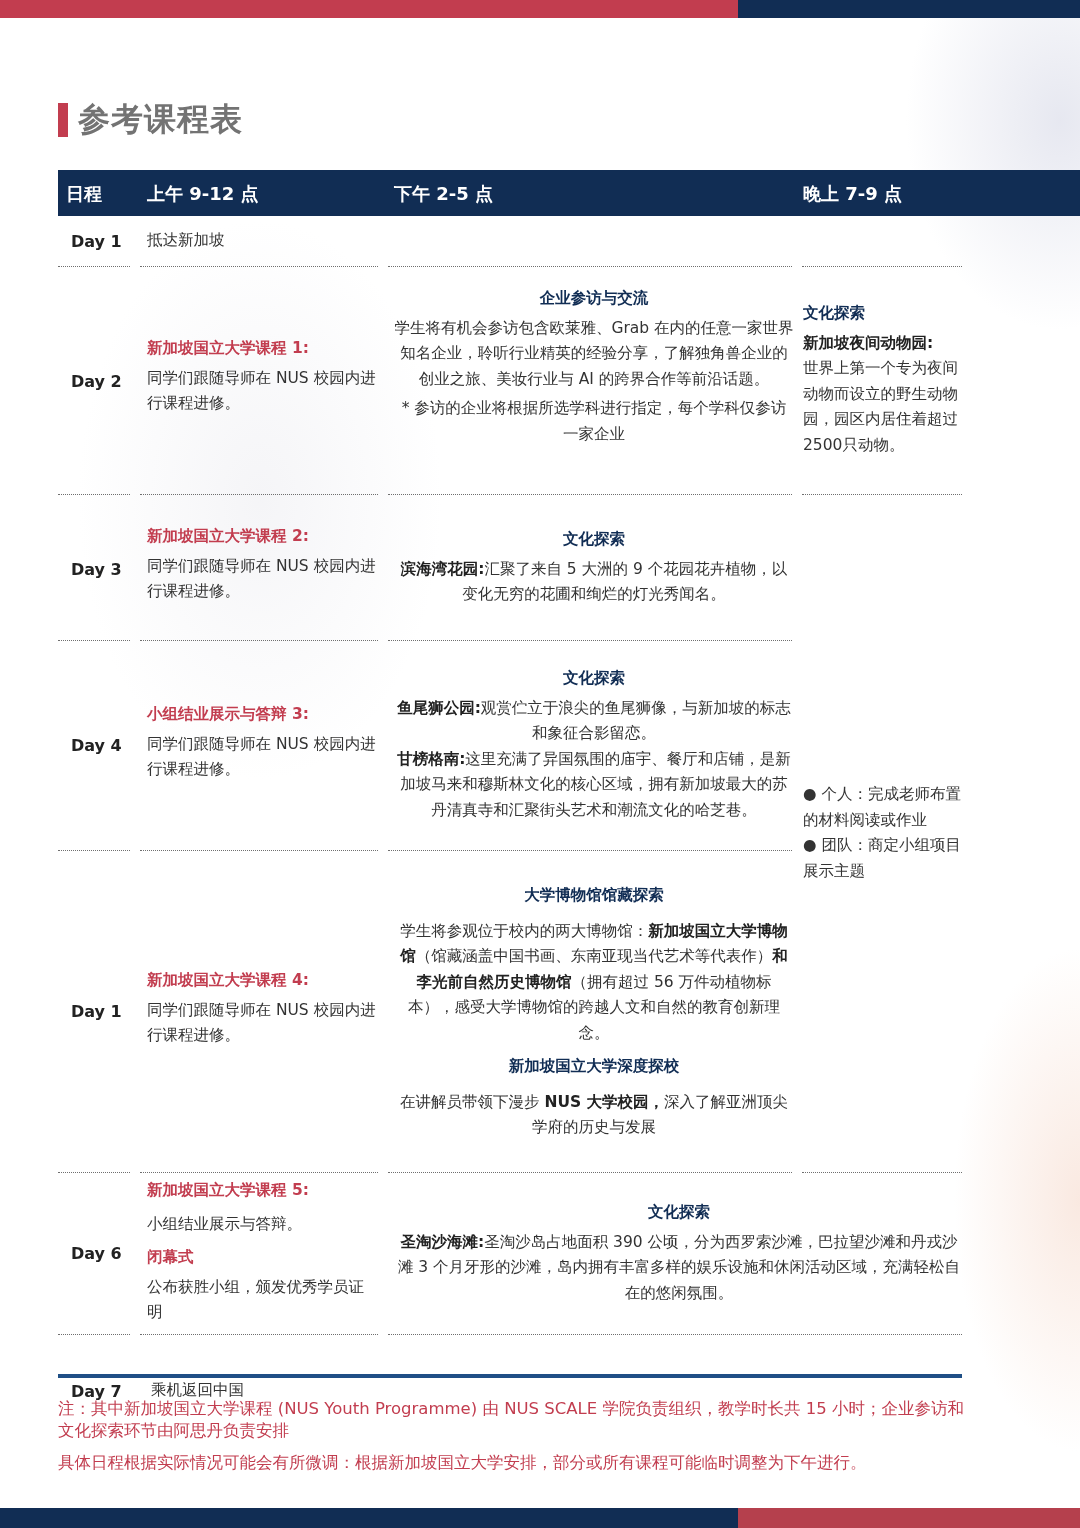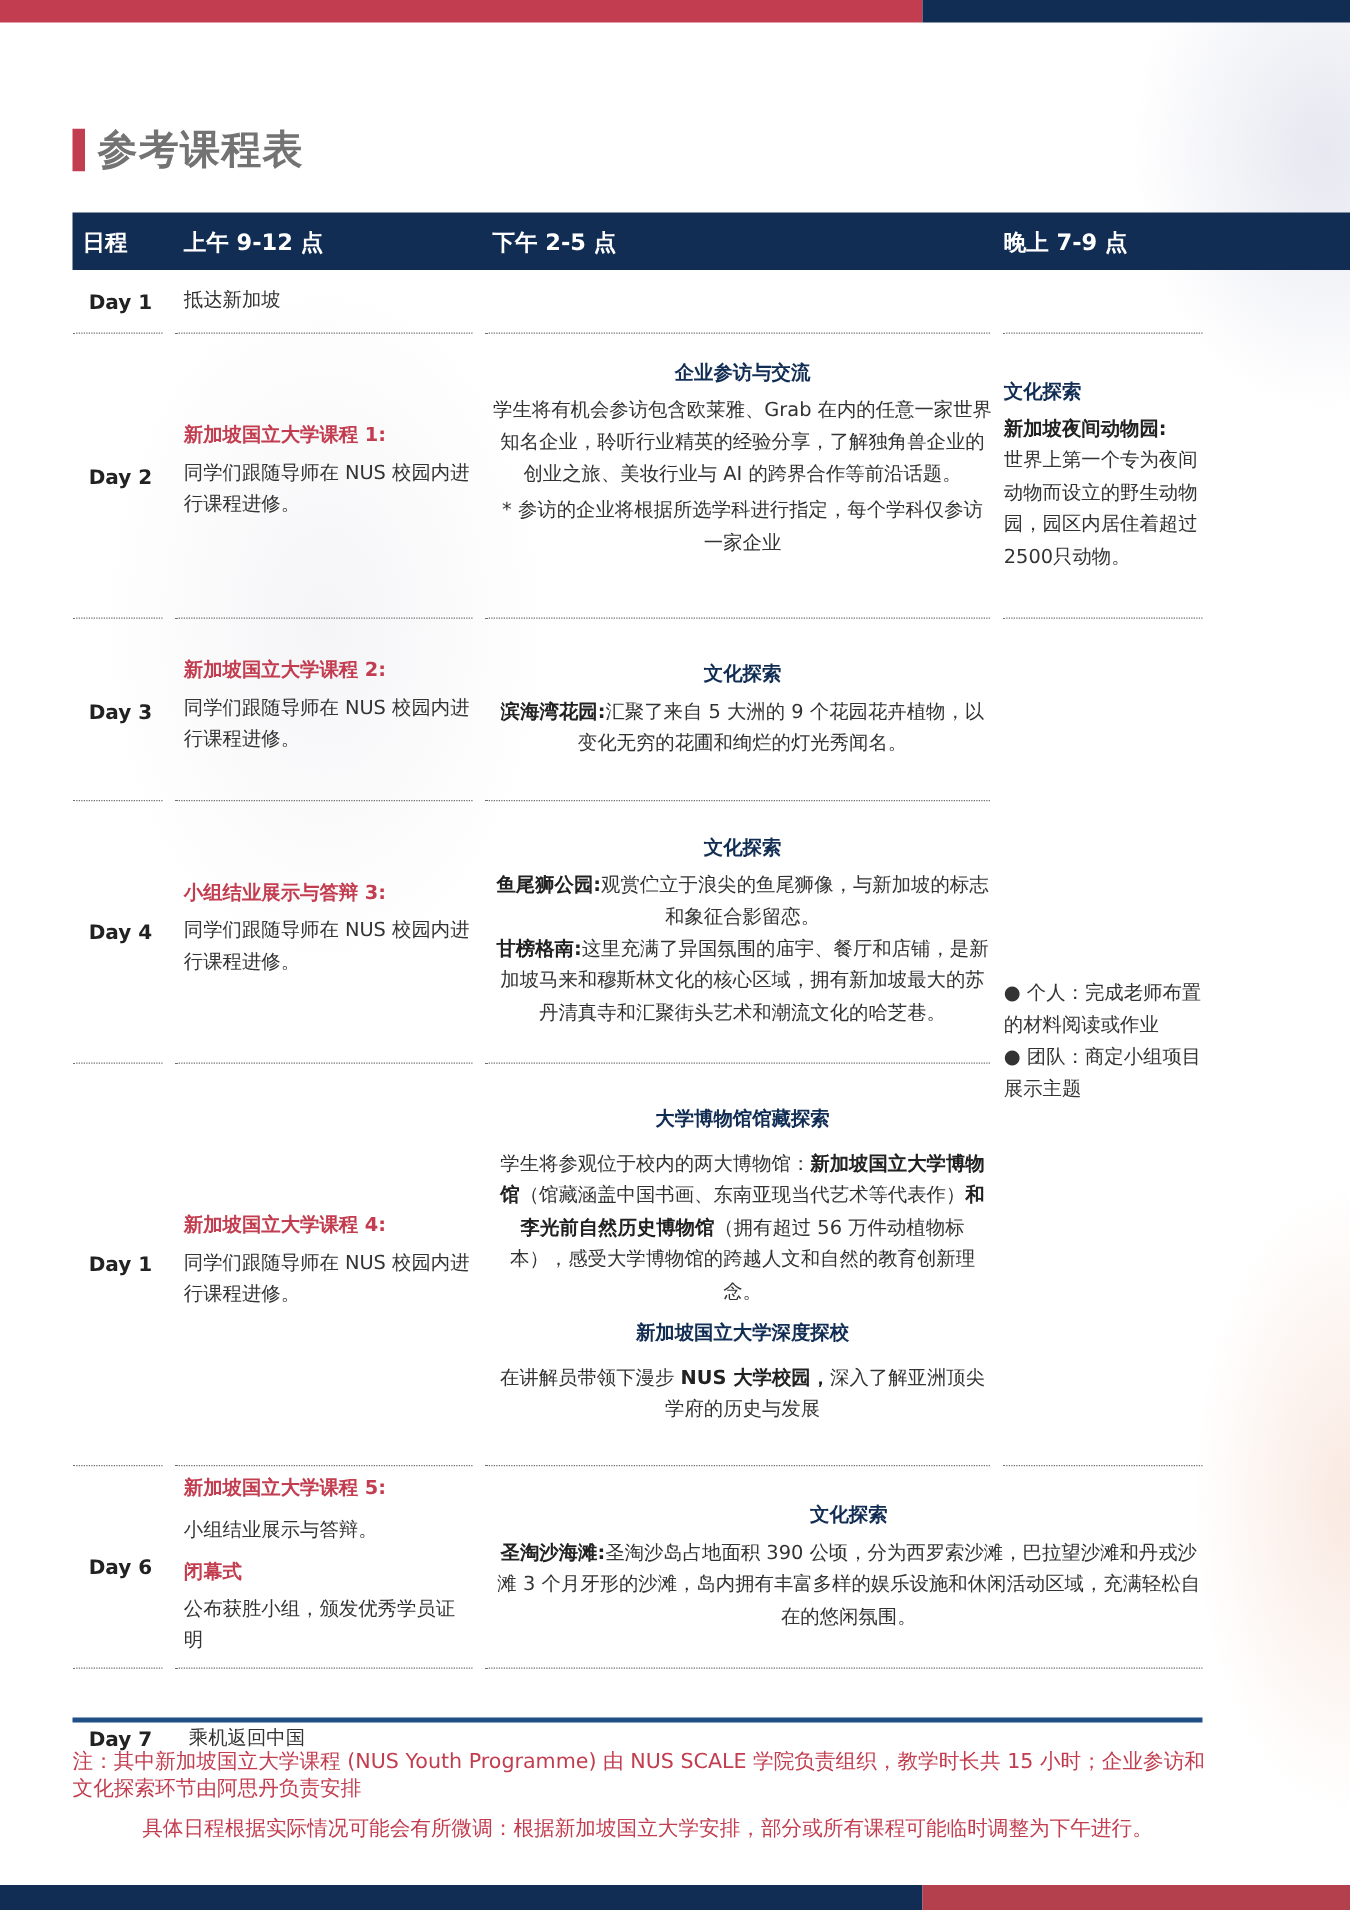--- a/index.html
+++ b/index.html
@@ -57,21 +57,21 @@
   .pm { left: 336px; width: 400px; text-align: center; }
   .eve { left: 745px; width: 160px; }
   .red-h { color: #c23d4f; font-weight: bold; font-size: 15.5px; }
   .navy-h { color: #112d54; font-weight: bold; font-size: 15.5px; }
   .b { font-weight: bold; color: #222; }
   .p { margin-top: 4px; }
 
   .bottom-rule { position: absolute; left: 58px; top: 1374px; width: 904px; height: 4px; background: #1f4f86; }
 
   .notes { position: absolute; left: 58px; top: 1398px; width: 920px; color: #c23d4f; font-size: 16.5px; line-height: 22px; }
-  .notes p + p { margin-top: 10px; text-align: center; }
+  .notes p + p { margin-top: 10px; }
 </style>
 </head>
 <body>
 
 <div class="bg-glow"></div>
 
 <div class="band band-top">
   <div class="red"></div>
   <div class="navy"></div>
 </div>

